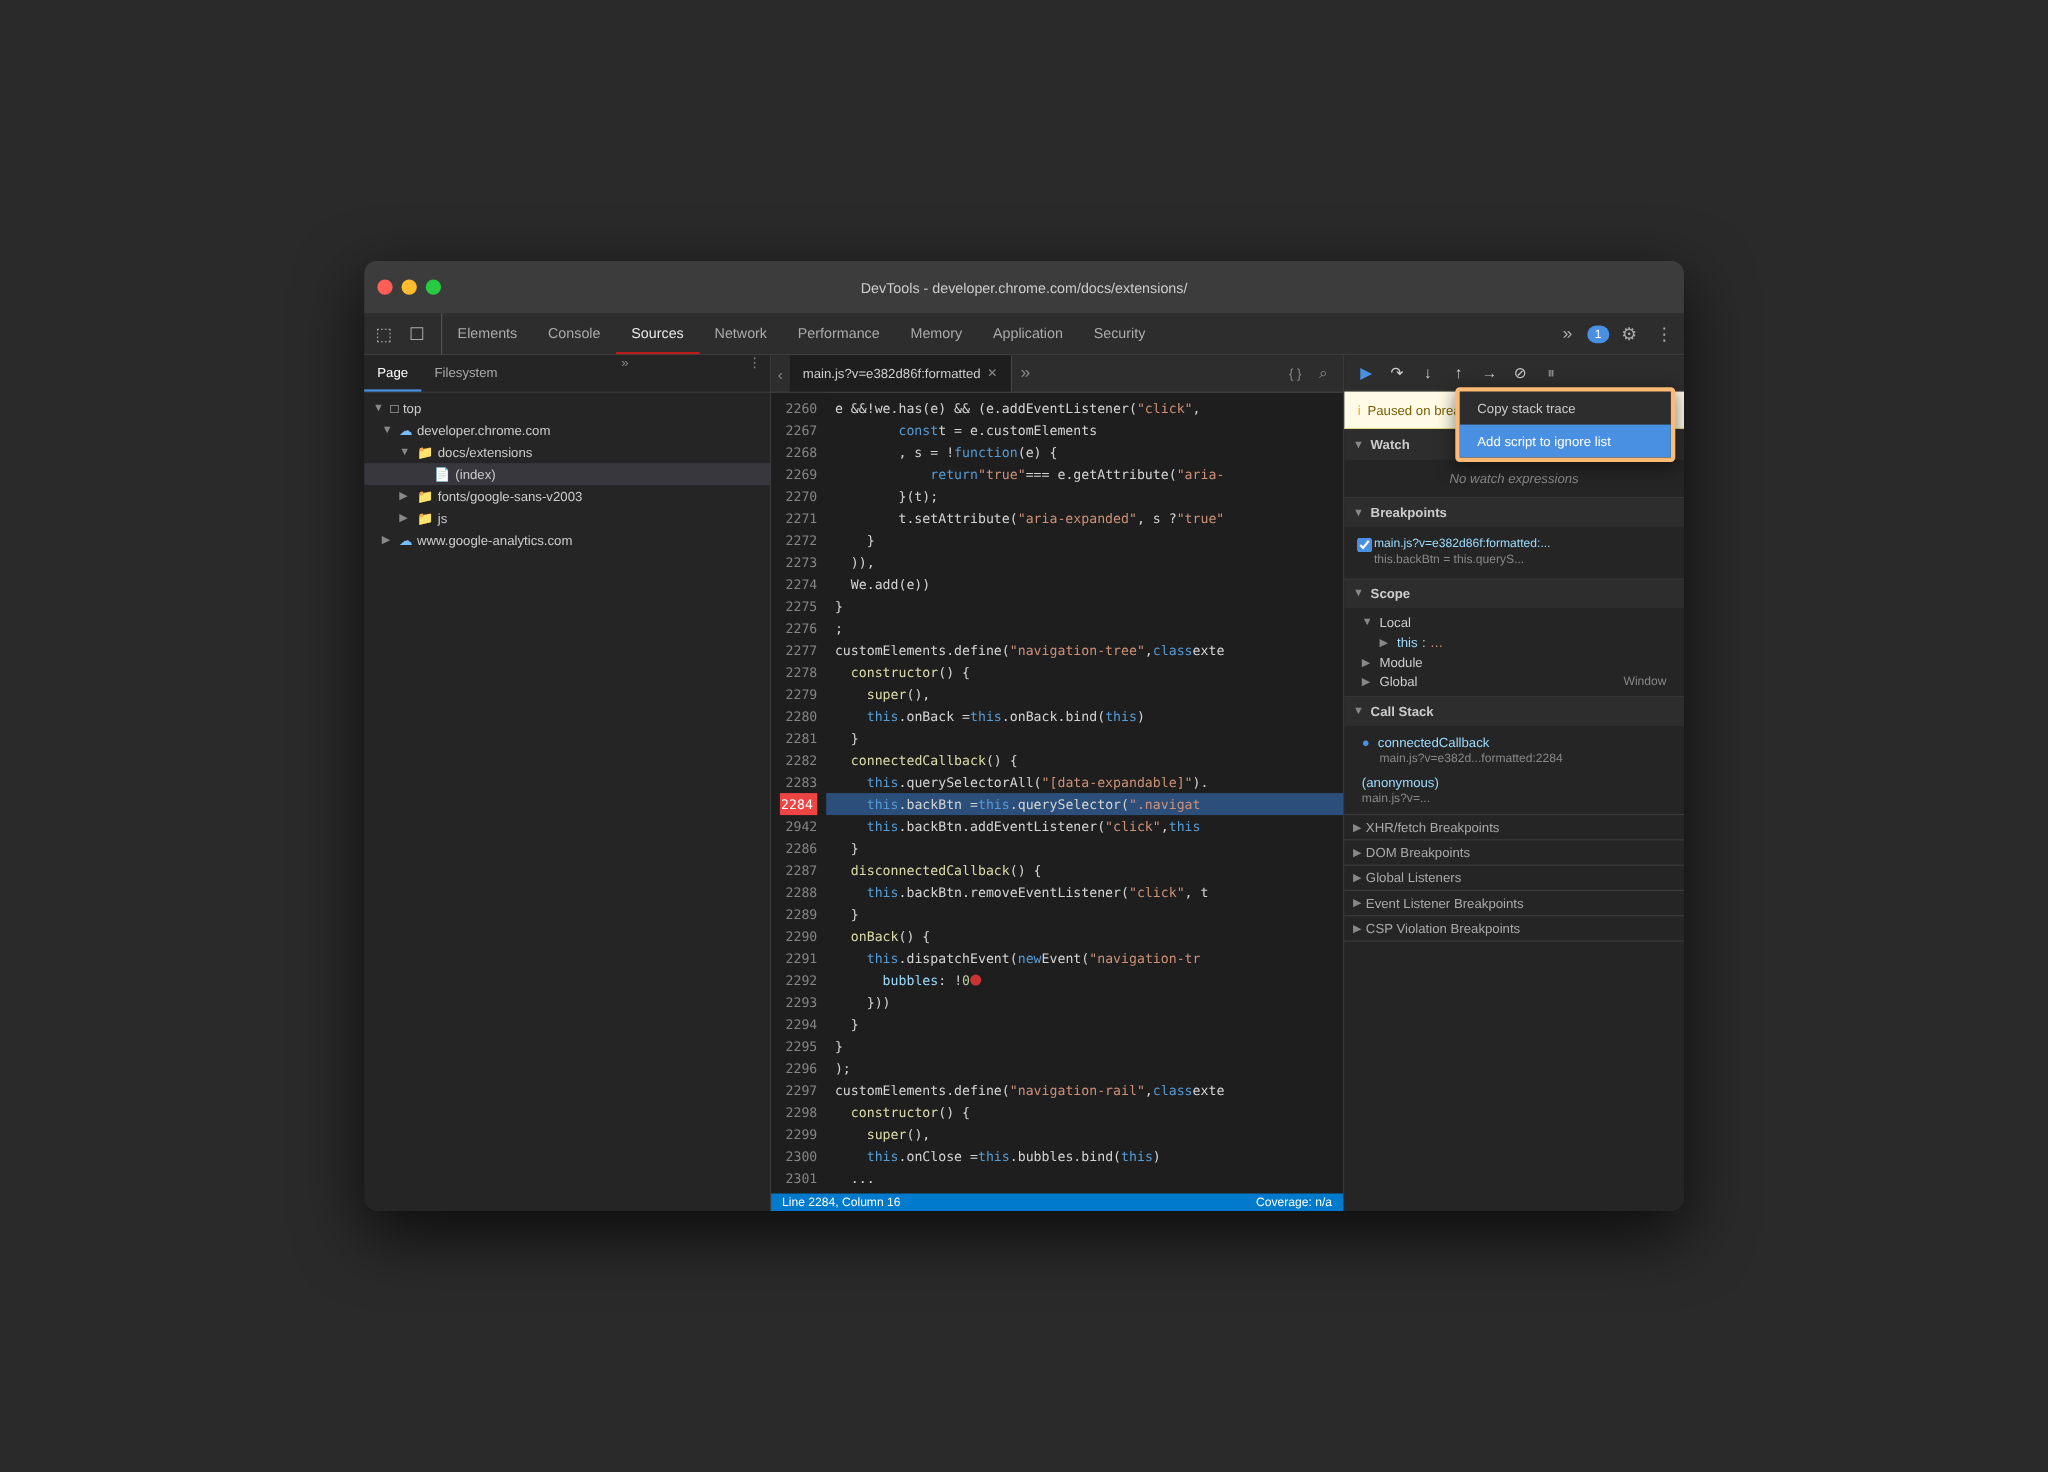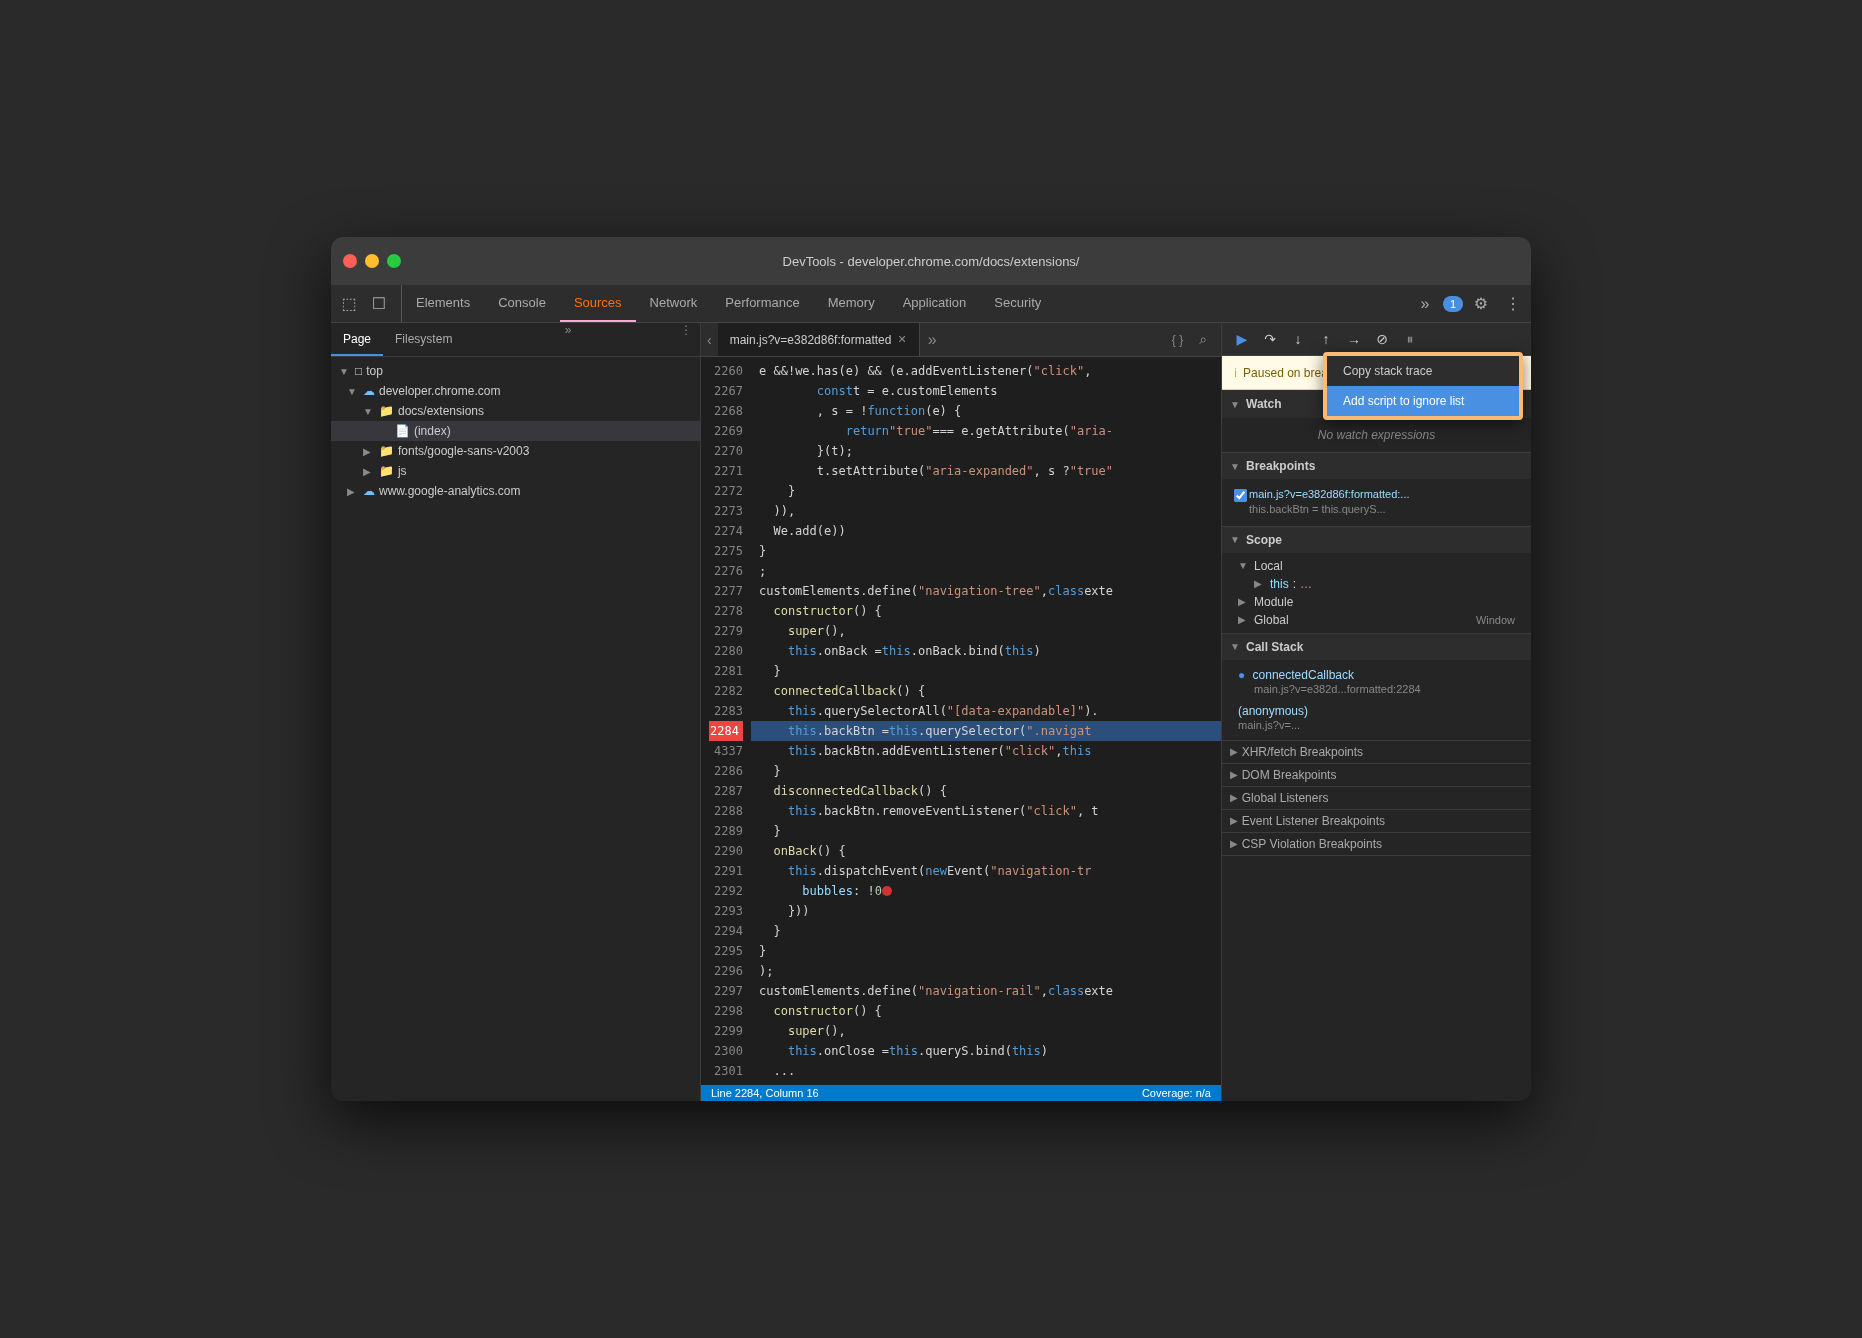--- a/index.html
+++ b/index.html
@@ -83,22 +83,22 @@
       display: flex;
       align-items: center;
       padding: 0 14px;
       color: #aaa;
       font-size: 13px;
       cursor: pointer;
       border-bottom: 2px solid transparent;
       white-space: nowrap;
     }
     .tab-item.active {
-      color: #f97316;
-      border-bottom: 2px solid #f9a8d4;
+      color: #e5e5e5;
+      border-bottom: 2px solid #b91c1c;
     }
     .tab-bar-right {
       display: flex;
       align-items: center;
       gap: 4px;
       margin-left: auto;
     }
     .badge {
       background: #4a90e2;
       color: #fff;
@@ -516,21 +516,21 @@
           <div>2275</div>
           <div>2276</div>
           <div>2277</div>
           <div>2278</div>
           <div>2279</div>
           <div>2280</div>
           <div>2281</div>
           <div>2282</div>
           <div>2283</div>
           <div style="background:#ef4444; color:#fff; padding-right:4px;">2284</div>
-          <div>4337</div>
+          <div>2942</div>
           <div>2286</div>
           <div>2287</div>
           <div>2288</div>
           <div>2289</div>
           <div>2290</div>
           <div>2291</div>
           <div>2292</div>
           <div>2293</div>
           <div>2294</div>
           <div>2295</div>
@@ -713,21 +713,21 @@
           <div class="code-line">
             <span class="plain">&nbsp;&nbsp;&nbsp;&nbsp;</span>
               <span class="fn">super</span>
               <span class="plain">(),</span>
           </div>
           <div class="code-line">
             <span class="plain">&nbsp;&nbsp;&nbsp;&nbsp;</span>
               <span class="kw">this</span>
               <span class="plain">.onClose = </span>
               <span class="kw">this</span>
-              <span class="plain">.queryS.bind(</span>
+              <span class="plain">.bubbles.bind(</span>
               <span class="kw">this</span>
               <span class="plain">)</span>
           </div>
           <div class="code-line">
             <span class="plain">&nbsp;&nbsp;...</span>
           </div>
         </div>
       </div>
       <div class="status-bar">
         <span>Line 2284, Column 16</span>

